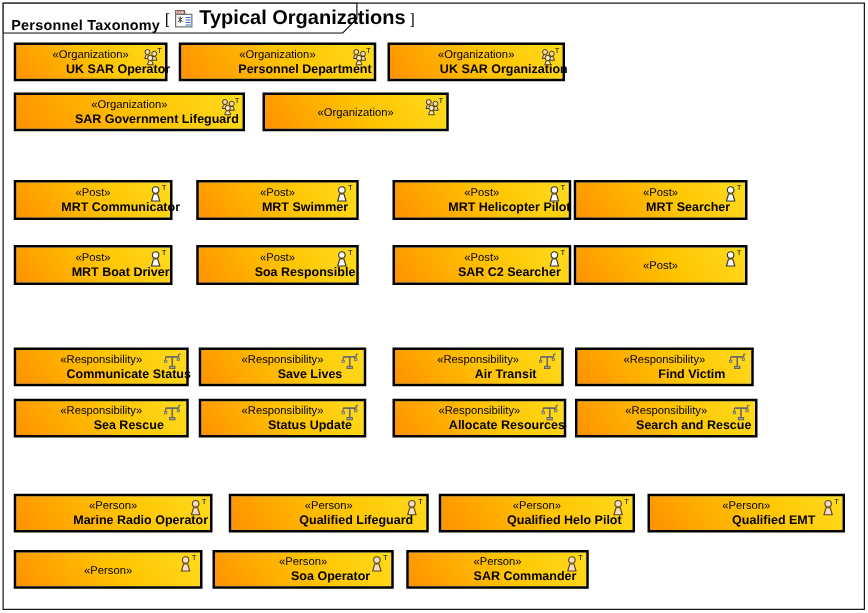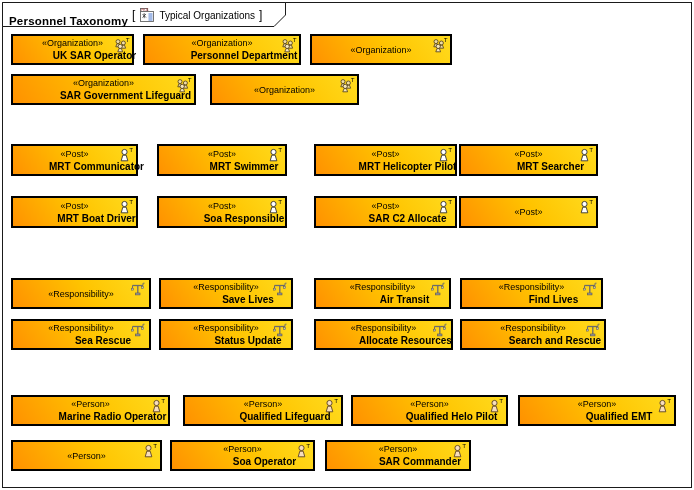--- a/index.html
+++ b/index.html
@@ -3,21 +3,21 @@
 <meta charset="utf-8">
 <style>
   html,body{margin:0;padding:0;background:#ffffff;}
   body{width:694px;height:490px;position:relative;font-family:"Liberation Sans",sans-serif;color:#000;}
   .frame{position:absolute;left:2px;top:2px;width:688px;height:484px;border:1px solid #1a1a1a;background:#fff;}
   .tab-shape{position:absolute;left:-1px;top:-1px;}
   .tab{position:absolute;left:6px;top:4px;height:16px;display:flex;align-items:center;gap:4px;white-space:nowrap;}
   .tab-title{font-size:11.5px;font-weight:bold;letter-spacing:.2px;margin-top:12px;}
   .tab-bracket{font-size:12px;}
   .tab-icon{display:inline-block;width:16px;height:16px;position:relative;top:0px;}
-  .tab-context{font-size:10px;}
+  .tab-context{font-size:16px;font-weight:bold;}
   .node{position:absolute;border:2px solid #000;box-sizing:border-box;
         background:linear-gradient(235deg,#ffdb1e 0%,#ffc400 45%,#ff9100 100%);
         display:flex;flex-direction:column;align-items:center;justify-content:center;
         padding-top:1px;overflow:visible;cursor:default;}
   .stereo{font-size:9px;line-height:11px;white-space:nowrap;}
   .nname{font-size:10px;font-weight:bold;line-height:13px;white-space:nowrap;padding-left:44px;}
   .node-icon{position:absolute;right:2px;top:1px;width:17px;height:17px;}
   .node-icon svg{display:block;}
 </style>
 </head>
@@ -68,20 +68,21 @@
             <path d="M2.8 9.8 L3.9 6.8 h2.2 L7.2 9.8 Z" fill="#f1dda4" stroke="#4a3a1a" stroke-width="0.8"></path>
             <circle cx="10.4" cy="6" r="2" fill="#f1dda4" stroke="#4a3a1a" stroke-width="0.8"></circle>
             <path d="M8.2 11.2 L9.3 8.2 h2.2 L12.6 11.2 Z" fill="#f1dda4" stroke="#4a3a1a" stroke-width="0.8"></path>
             <circle cx="7.2" cy="9.4" r="2.1" fill="#f6e7bd" stroke="#4a3a1a" stroke-width="0.8"></circle>
             <path d="M4.8 14.8 L6 11.6 h2.4 L9.6 14.8 Z" fill="#f6e7bd" stroke="#4a3a1a" stroke-width="0.8"></path>
           </svg>
         </span>
       </div>
       <div class="node" style="left: 307px; top: 31px; width: 142px; height: 31px;">
         <span class="stereo">«Organization»</span>
+        <span class="nname">UK SAR Organization</span>
         <span class="node-icon">
           <svg width="17" height="17" viewBox="0 0 17 17">
             <text x="13" y="5" font-size="5.5" fill="#000" font-family="'DejaVu Sans',sans-serif">T</text>
             <circle cx="5" cy="4.6" r="2" fill="#f1dda4" stroke="#4a3a1a" stroke-width="0.8"></circle>
             <path d="M2.8 9.8 L3.9 6.8 h2.2 L7.2 9.8 Z" fill="#f1dda4" stroke="#4a3a1a" stroke-width="0.8"></path>
             <circle cx="10.4" cy="6" r="2" fill="#f1dda4" stroke="#4a3a1a" stroke-width="0.8"></circle>
             <path d="M8.2 11.2 L9.3 8.2 h2.2 L12.6 11.2 Z" fill="#f1dda4" stroke="#4a3a1a" stroke-width="0.8"></path>
             <circle cx="7.2" cy="9.4" r="2.1" fill="#f6e7bd" stroke="#4a3a1a" stroke-width="0.8"></circle>
             <path d="M4.8 14.8 L6 11.6 h2.4 L9.6 14.8 Z" fill="#f6e7bd" stroke="#4a3a1a" stroke-width="0.8"></path>
           </svg>
@@ -177,41 +178,42 @@
         <span class="node-icon">
           <svg width="17" height="17" viewBox="0 0 17 17">
             <text x="12.5" y="5" font-size="5.5" fill="#000" font-family="'DejaVu Sans',sans-serif">T</text>
             <circle cx="7.5" cy="5" r="2.6" fill="#ffffff" stroke="#333" stroke-width="0.9"></circle>
             <path d="M4.2 13.8 L5.8 8.2 h3.4 L10.8 13.8 Z" fill="#ffffff" stroke="#333" stroke-width="0.9"></path>
           </svg>
         </span>
       </div>
       <div class="node" style="left: 311px; top: 193px; width: 143px; height: 32px;">
         <span class="stereo">«Post»</span>
-        <span class="nname">SAR C2 Allocate</span>
+        <span class="nname">SAR C2 Searcher</span>
         <span class="node-icon">
           <svg width="17" height="17" viewBox="0 0 17 17">
             <text x="12.5" y="5" font-size="5.5" fill="#000" font-family="'DejaVu Sans',sans-serif">T</text>
             <circle cx="7.5" cy="5" r="2.6" fill="#ffffff" stroke="#333" stroke-width="0.9"></circle>
             <path d="M4.2 13.8 L5.8 8.2 h3.4 L10.8 13.8 Z" fill="#ffffff" stroke="#333" stroke-width="0.9"></path>
           </svg>
         </span>
       </div>
       <div class="node" style="left: 456px; top: 193px; width: 139px; height: 32px;">
         <span class="stereo">«Post»</span>
         <span class="node-icon">
           <svg width="17" height="17" viewBox="0 0 17 17">
             <text x="12.5" y="5" font-size="5.5" fill="#000" font-family="'DejaVu Sans',sans-serif">T</text>
             <circle cx="7.5" cy="5" r="2.6" fill="#ffffff" stroke="#333" stroke-width="0.9"></circle>
             <path d="M4.2 13.8 L5.8 8.2 h3.4 L10.8 13.8 Z" fill="#ffffff" stroke="#333" stroke-width="0.9"></path>
           </svg>
         </span>
       </div>
       <div class="node" style="left: 8px; top: 275px; width: 140px; height: 31px;">
         <span class="stereo">«Responsibility»</span>
+        <span class="nname">Communicate Status</span>
         <span class="node-icon">
           <svg width="17" height="17" viewBox="0 0 17 17">
             <path d="M2.5 4.5 H13" stroke="#6b6b6b" stroke-width="1.3" fill="none"></path>
             <path d="M7.8 4.5 V12.2" stroke="#6b6b6b" stroke-width="1.3" fill="none"></path>
             <rect x="5.6" y="12" width="4.4" height="1.9" fill="#9c9c9c" stroke="#555" stroke-width="0.6"></rect>
             <path d="M2.5 4.5 V7.2" stroke="#6b6b6b" stroke-width="1" fill="none"></path>
             <rect x="1.6" y="7.2" width="1.9" height="1.9" fill="#c0c0c0" stroke="#555" stroke-width="0.5"></rect>
             <path d="M13 4.5 V2.2" stroke="#6b6b6b" stroke-width="1" fill="none"></path>
             <path d="M13 2.2 h1.6" stroke="#6b6b6b" stroke-width="0.8" fill="none"></path>
             <rect x="11.7" y="5.6" width="1.9" height="1.9" fill="#c0c0c0" stroke="#555" stroke-width="0.5"></rect>
@@ -245,21 +247,21 @@
             <path d="M2.5 4.5 V7.2" stroke="#6b6b6b" stroke-width="1" fill="none"></path>
             <rect x="1.6" y="7.2" width="1.9" height="1.9" fill="#c0c0c0" stroke="#555" stroke-width="0.5"></rect>
             <path d="M13 4.5 V2.2" stroke="#6b6b6b" stroke-width="1" fill="none"></path>
             <path d="M13 2.2 h1.6" stroke="#6b6b6b" stroke-width="0.8" fill="none"></path>
             <rect x="11.7" y="5.6" width="1.9" height="1.9" fill="#c0c0c0" stroke="#555" stroke-width="0.5"></rect>
           </svg>
         </span>
       </div>
       <div class="node" style="left: 457px; top: 275px; width: 143px; height: 31px;">
         <span class="stereo">«Responsibility»</span>
-        <span class="nname">Find Lives</span>
+        <span class="nname">Find Victim</span>
         <span class="node-icon">
           <svg width="17" height="17" viewBox="0 0 17 17">
             <path d="M2.5 4.5 H13" stroke="#6b6b6b" stroke-width="1.3" fill="none"></path>
             <path d="M7.8 4.5 V12.2" stroke="#6b6b6b" stroke-width="1.3" fill="none"></path>
             <rect x="5.6" y="12" width="4.4" height="1.9" fill="#9c9c9c" stroke="#555" stroke-width="0.6"></rect>
             <path d="M2.5 4.5 V7.2" stroke="#6b6b6b" stroke-width="1" fill="none"></path>
             <rect x="1.6" y="7.2" width="1.9" height="1.9" fill="#c0c0c0" stroke="#555" stroke-width="0.5"></rect>
             <path d="M13 4.5 V2.2" stroke="#6b6b6b" stroke-width="1" fill="none"></path>
             <path d="M13 2.2 h1.6" stroke="#6b6b6b" stroke-width="0.8" fill="none"></path>
             <rect x="11.7" y="5.6" width="1.9" height="1.9" fill="#c0c0c0" stroke="#555" stroke-width="0.5"></rect>

